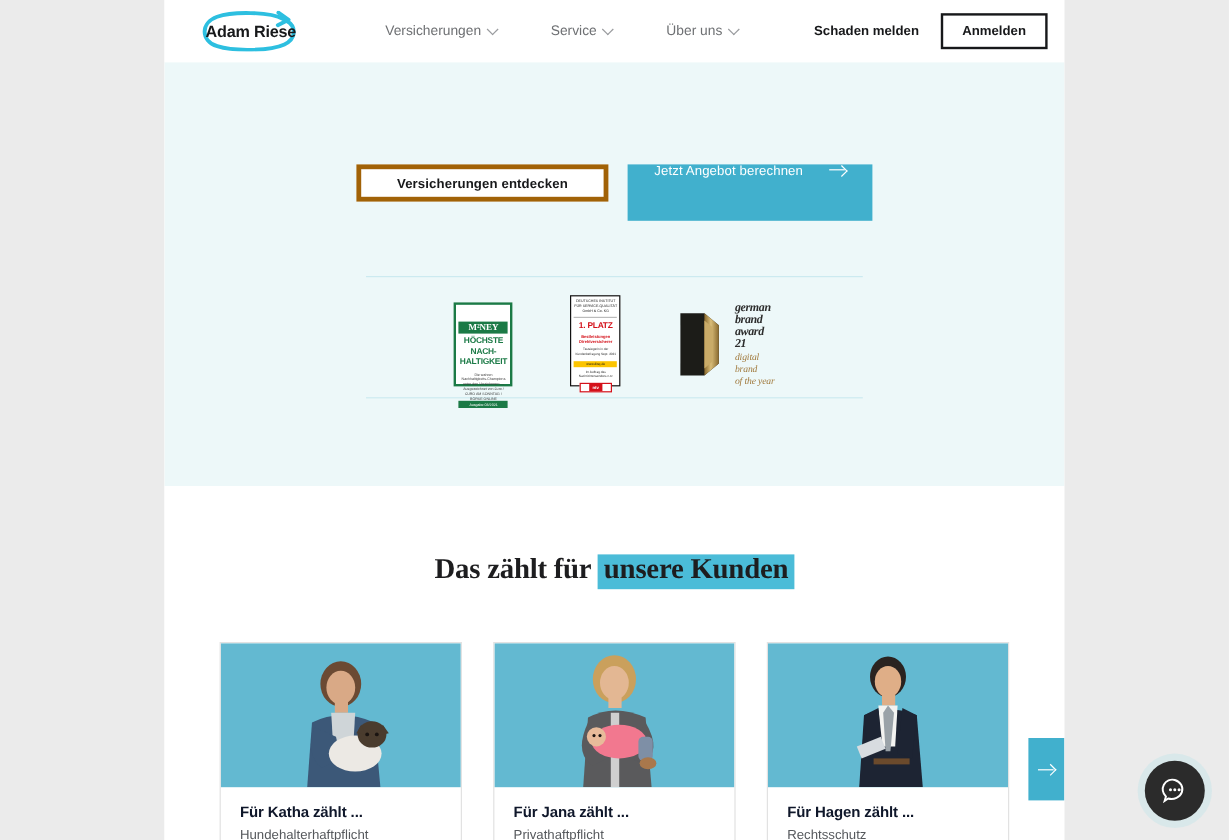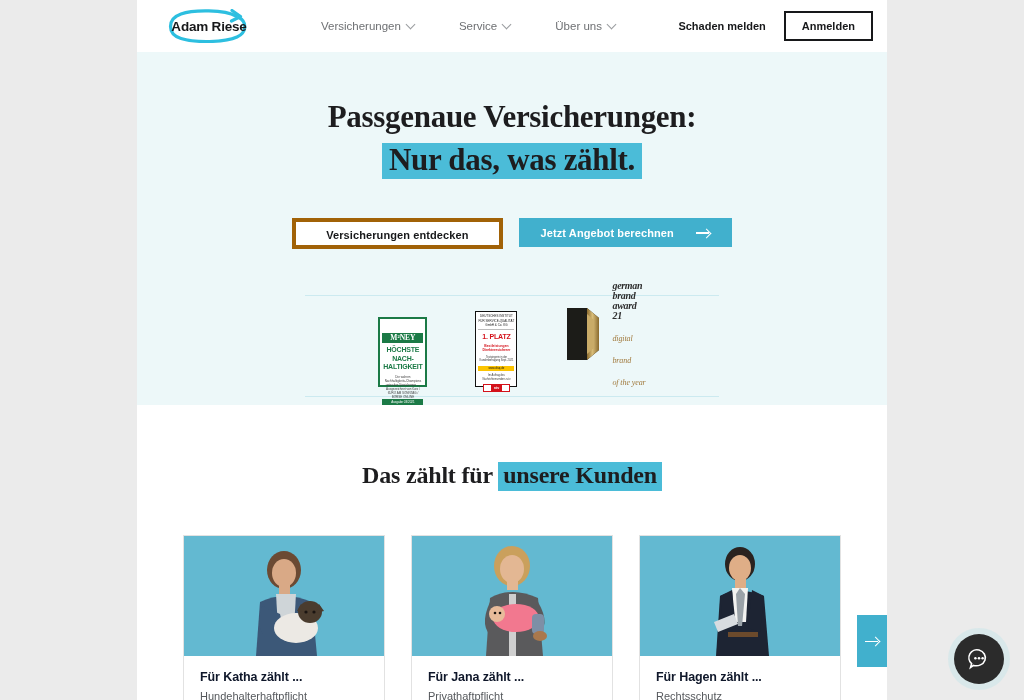--- a/index.html
+++ b/index.html
@@ -135,26 +135,26 @@
     line-height: 27px;
     cursor: pointer;
     font-family: "Liberation Sans", sans-serif;
     letter-spacing: 0.1px;
   }
   .btn-primary {
     border: none;
     background: #41b0cd;
     color: #ffffff;
     font-size: 11px;
-    font-weight: bold;
+    font-weight: normal;
     padding: 0 22px;
-    height: 29px;
+    height: 47px;
     cursor: pointer;
     font-family: "Liberation Sans", sans-serif;
-    display: flex; align-items: center; gap: 22px;
+    display: flex; align-items: flex-start; gap: 22px;
     letter-spacing: 0.1px;
   }
   .arrow-r {
     width: 14px; height: 9px;
     position: relative;
     display: inline-block;
   }
   .arrow-r::before {
     content: "";
     position: absolute; left: 0; top: 4px;
@@ -270,21 +270,21 @@
     font-family: "Liberation Serif", serif;
     line-height: 10px;
     font-style: italic;
   }
   .gba-l1 {
     font-size: 10px; font-weight: bold; color: #2d2d2d;
     letter-spacing: -0.3px;
   }
   .gba-l2 {
     font-size: 8px; color: #a0793c; line-height: 8px;
-    margin-top: 14px; letter-spacing: -0.1px;
+    margin-top: 2px; letter-spacing: -0.1px;
   }
 
   
   .sec2 { background: #fff; padding-top: 57px; }
   .sec2-title {
     text-align: center;
     font-family: "Liberation Serif", serif;
     font-size: 24px;
     font-weight: bold;
     color: #1d1d1f;
@@ -365,24 +365,20 @@
       </div>
     </nav>
 
     <div class="header-right">
       <span class="claim-link">Schaden melden</span>
       <button class="login-btn">Anmelden</button>
     </div>
   </div>
 
   <section class="hero">
-    <h1 class="hero-title">
-      <span>Passgenaue Versicherungen:</span>
-      <span class="line2"><span class="hl">Nur das, was zählt.</span></span>
-    </h1>
 
     <div class="cta-row">
       <button class="btn-outline">Versicherungen entdecken</button>
       <button class="btn-primary">
         <span>Jetzt Angebot berechnen</span>
         <span class="arrow-r"></span>
       </button>
     </div>
 
     <div class="divider"></div>

